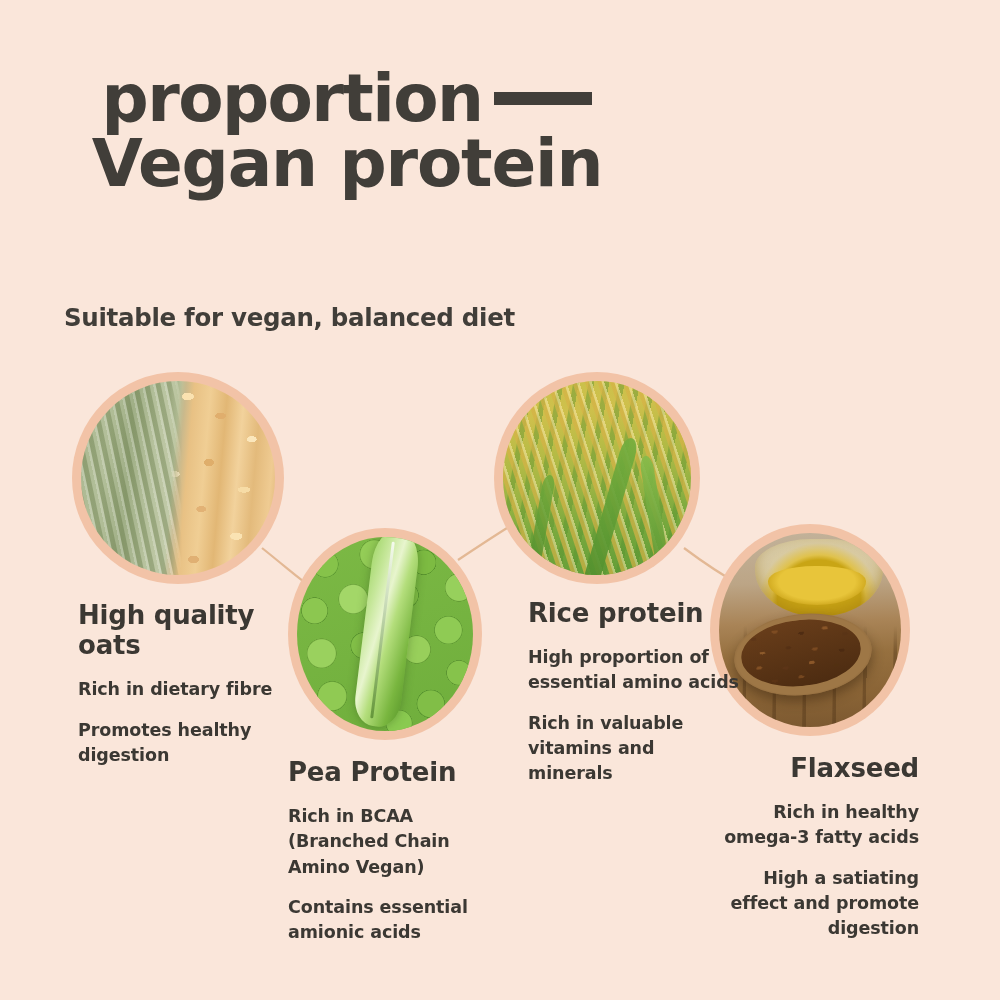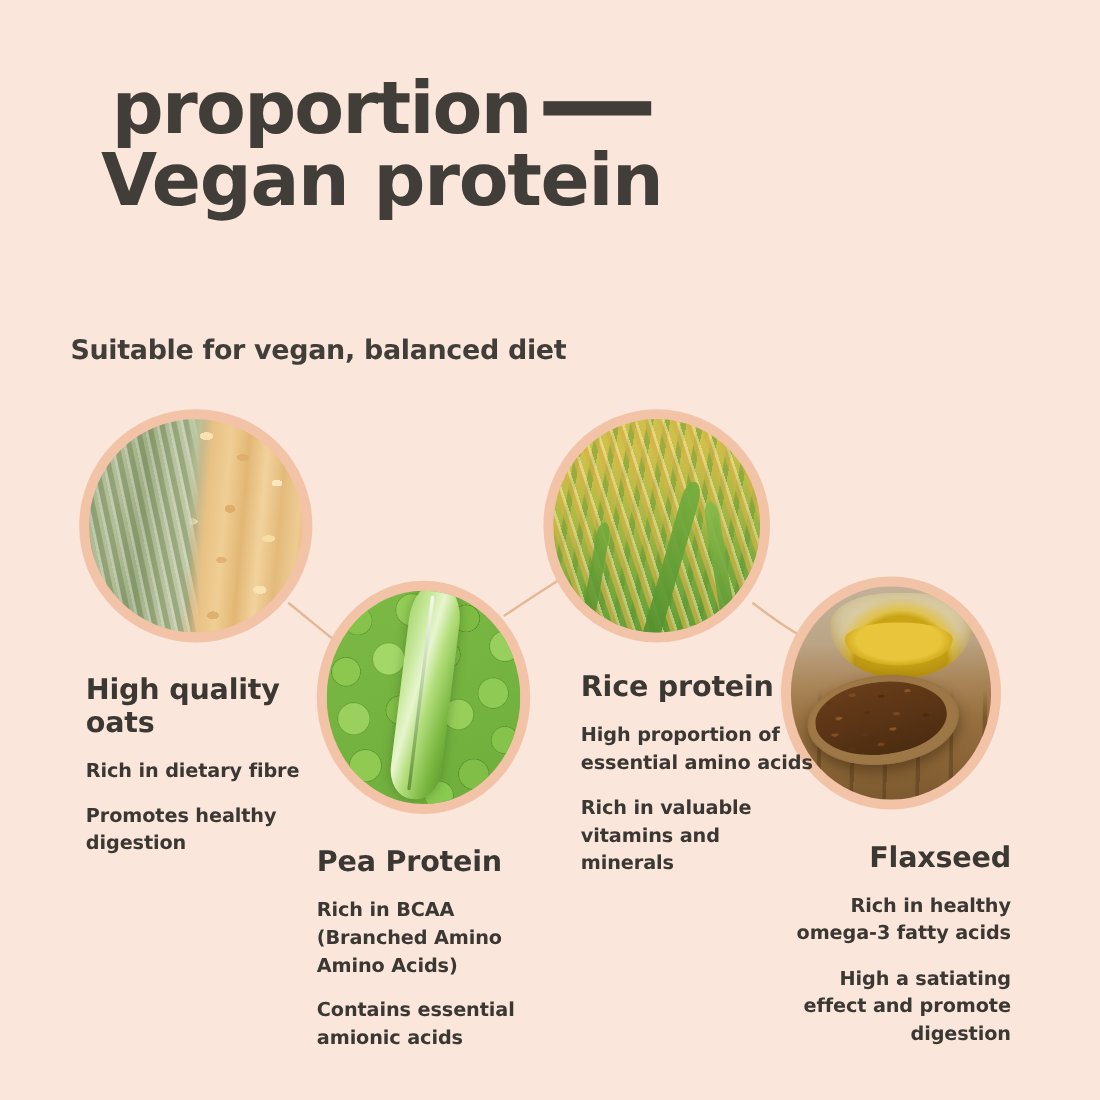--- a/index.html
+++ b/index.html
@@ -282,21 +282,21 @@
       radial-gradient(ellipse 5px 2.4px at 14% 66%, #825024 0 60%, transparent 62%),
       radial-gradient(ellipse 5px 2.4px at 36% 70%, #5C3417 0 60%, transparent 62%),
       radial-gradient(ellipse 5px 2.4px at 58% 66%, #8B5729 0 60%, transparent 62%),
       radial-gradient(ellipse 5px 2.4px at 78% 74%, #523011 0 60%, transparent 62%),
       radial-gradient(ellipse 5px 2.4px at 48% 86%, #76471F 0 60%, transparent 62%),
       radial-gradient(ellipse 5px 2.4px at 26% 88%, #5A3315 0 60%, transparent 62%),
       linear-gradient(170deg, #6B3F1B, #4A2A10);
   }
 
   
-  .txt { position: absolute; margin-top: 12px; }
+  .txt { position: absolute; }
   .txt h3 {
     font-size: 26px;
     font-weight: bold;
     line-height: 1.16;
     letter-spacing: -0.2px;
     color: #3B3833;
     margin-bottom: 17px;
   }
   .txt p {
     font-size: 17.5px;
@@ -370,21 +370,21 @@
   </div>
 
   <div class="txt t-oats">
     <h3>High quality oats</h3>
     <p>Rich in dietary fibre</p>
     <p>Promotes healthy digestion</p>
   </div>
 
   <div class="txt t-peas">
     <h3>Pea Protein</h3>
-    <p>Rich in BCAA (Branched Amino Amino Acids)</p>
+    <p>Rich in BCAA (Branched Chain Amino Vegan)</p>
     <p>Contains essential amionic acids</p>
   </div>
 
   <div class="txt t-rice">
     <h3>Rice protein</h3>
     <p>High proportion of essential amino acids</p>
     <p>Rich in valuable vitamins and minerals</p>
   </div>
 
   <div class="txt t-flax">

